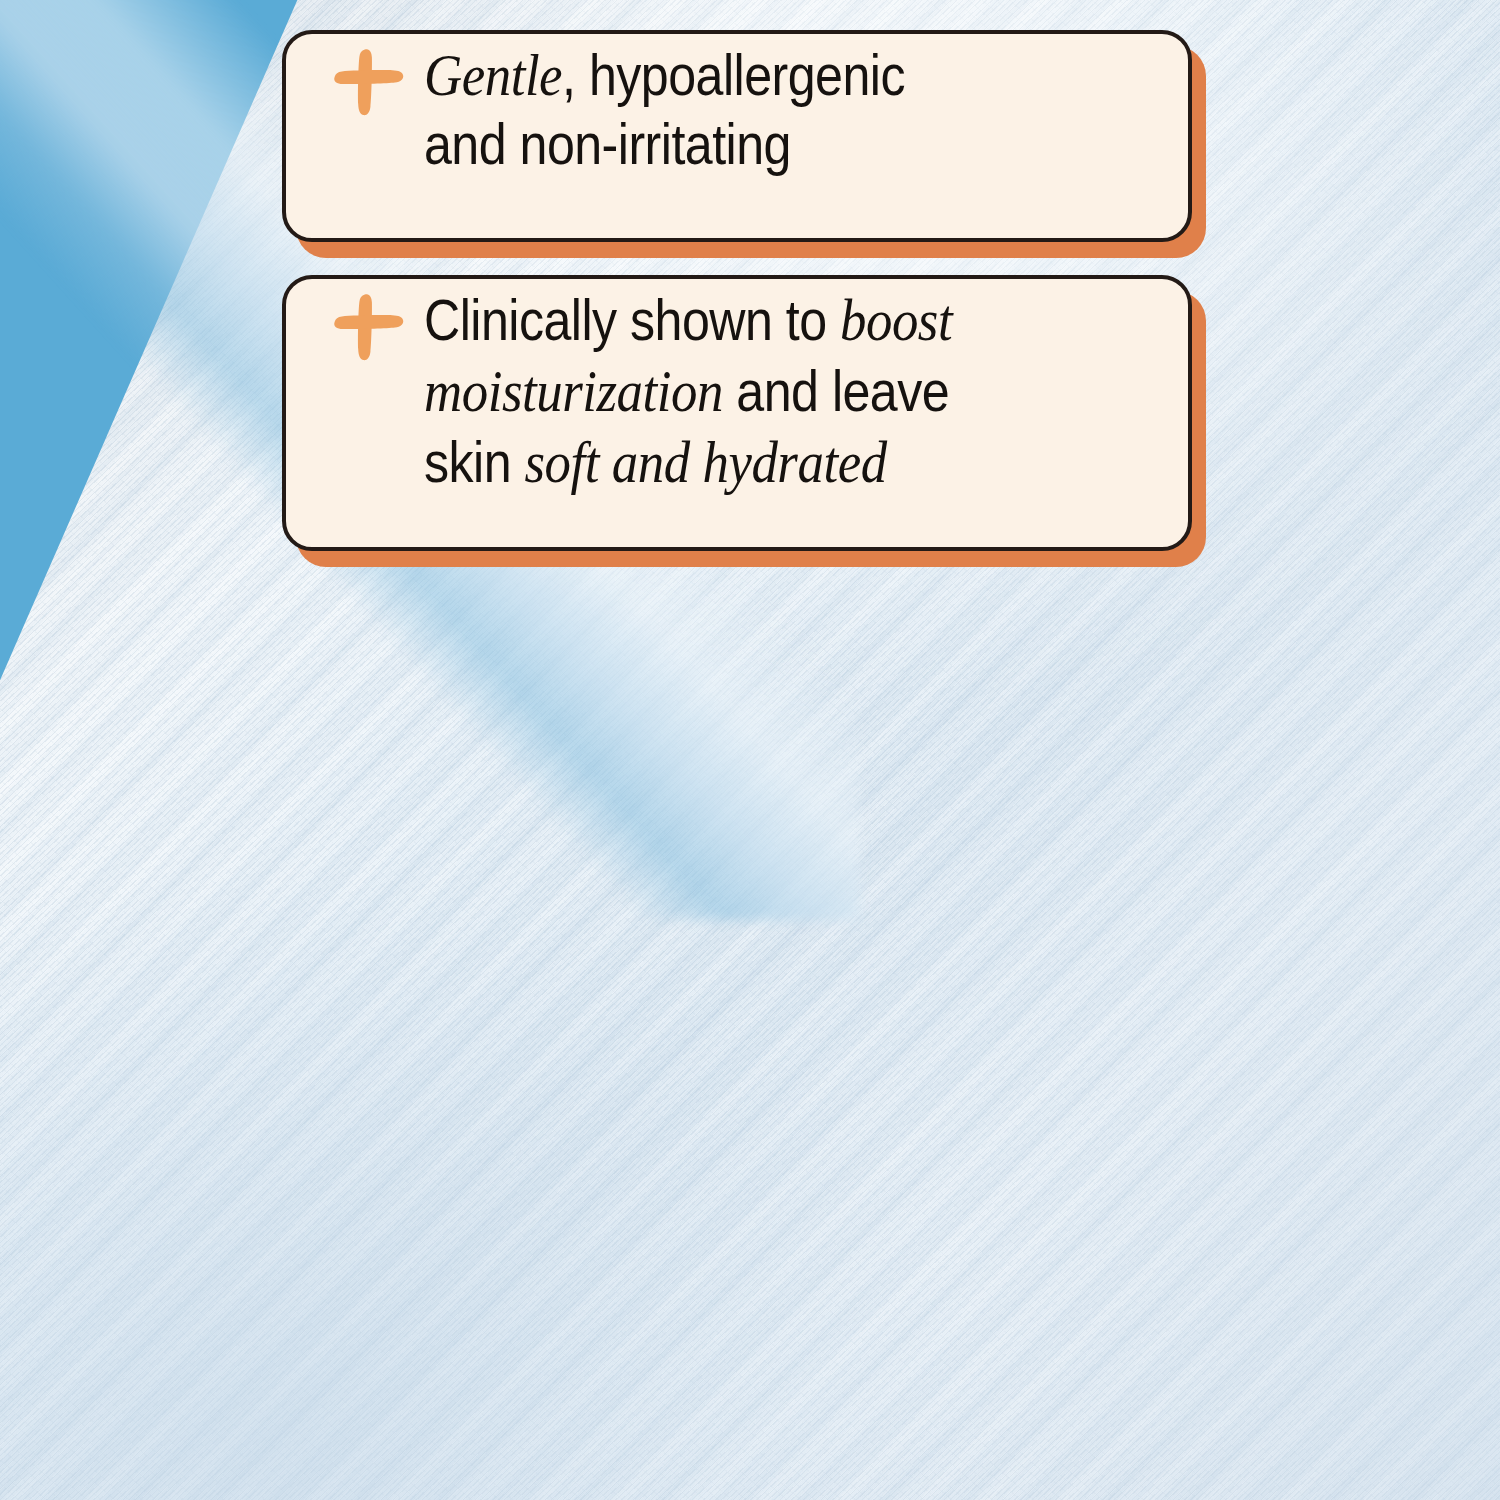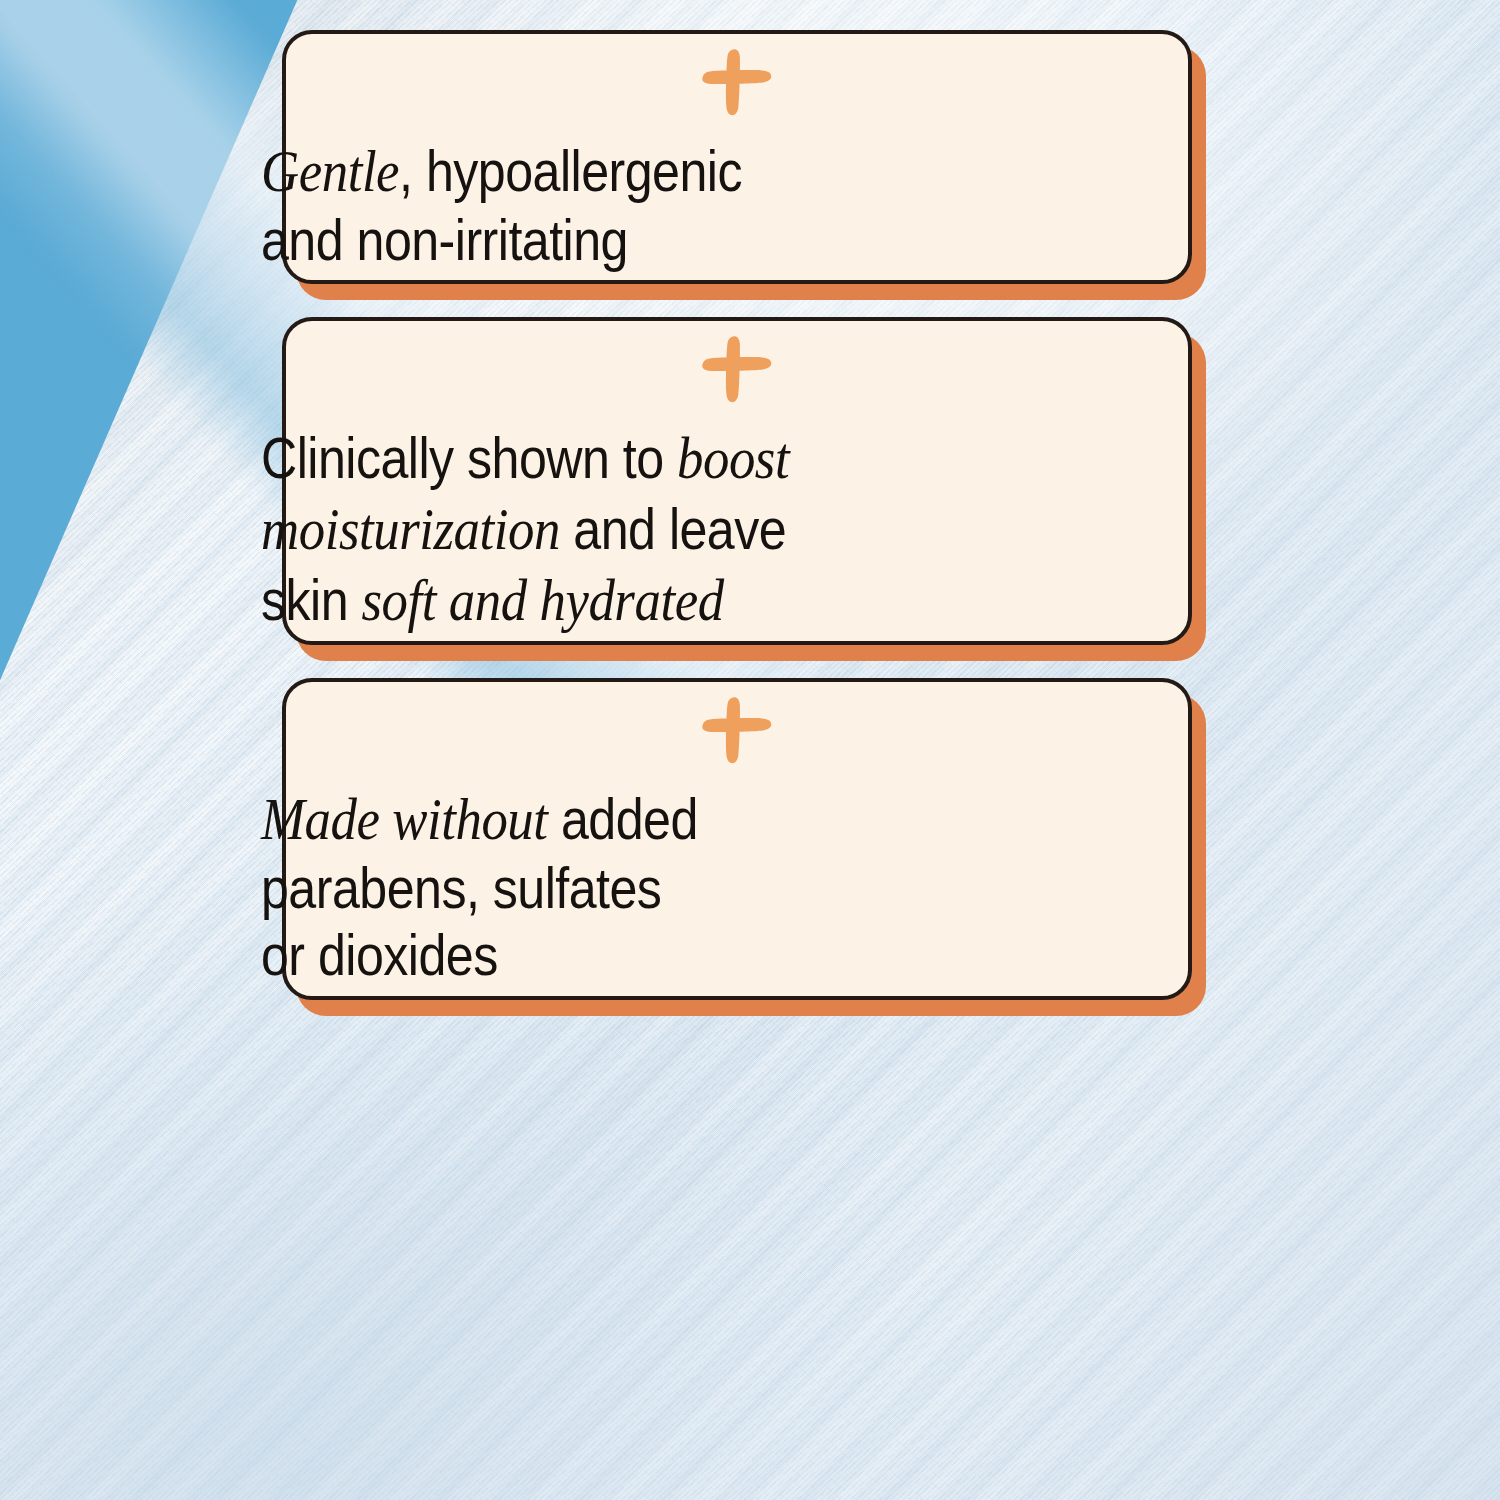--- a/index.html
+++ b/index.html
@@ -130,24 +130,23 @@
     background: #e0804a;
     border-radius: 30px;
   }
 
   .card {
     position: relative;
     background: #fcf2e6;
     border: 4px solid #231a16;
     border-radius: 30px;
     display: flex;
-    align-items: center;
+    align-items: flex-start;
     padding: 0 28px 0 32px;
     box-sizing: border-box;
-    flex-direction: column;
   }
 
   .plus-slot {
     flex: 0 0 96px;
     height: 96px;
     position: relative;
     margin-right: 10px;
   }
   .plus-icon {
     position: absolute;
@@ -232,33 +231,15 @@
           </svg>
         </div>
         <div class="card-text">
           <span>Clinically shown to </span><em>boost</em><br>
           <em>moisturization</em><span> and leave</span><br>
           <span>skin </span><em>soft and hydrated</em>
         </div>
       </div>
     </div>
 
-    <div class="card-wrap c5">
-      <div class="card-shadow"></div>
-      <div class="card">
-        <div class="plus-slot">
-          <svg class="plus-icon" width="78" height="78" viewBox="0 0 78 78">
-            <g fill="#efa05c">
-              <path d="M37.8 6.5c4.6-1.6 6.9 2.4 7.1 8.1.3 8.9-.4 40.6-1.5 49.3-.7 5.6-3.6 9-7.3 8.1-3.3-.8-4.6-4.6-4.9-10.7-.5-10.2.1-39.1 1.2-47.5.5-4.2 2.1-6.3 5.4-7.3z"></path>
-              <path d="M7.6 33.9c-1.6 4.6 2.4 6.9 8.1 7.1 8.9.3 43.6-.4 52.3-1.5 5.6-.7 9-3.6 8.1-7.3-.8-3.3-4.6-4.6-10.7-4.9-10.2-.5-42.1.1-50.5 1.2-4.2.5-6.3 2.1-7.3 5.4z"></path>
-            </g>
-          </svg>
-        </div>
-        <div class="card-text">
-          <em>Made without</em><span> added</span><br>
-          <span>parabens, sulfates</span><br>
-          <span>or dioxides</span>
-        </div>
-      </div>
-    </div>
 
   </div>
 </div>
 
 </body></html>

